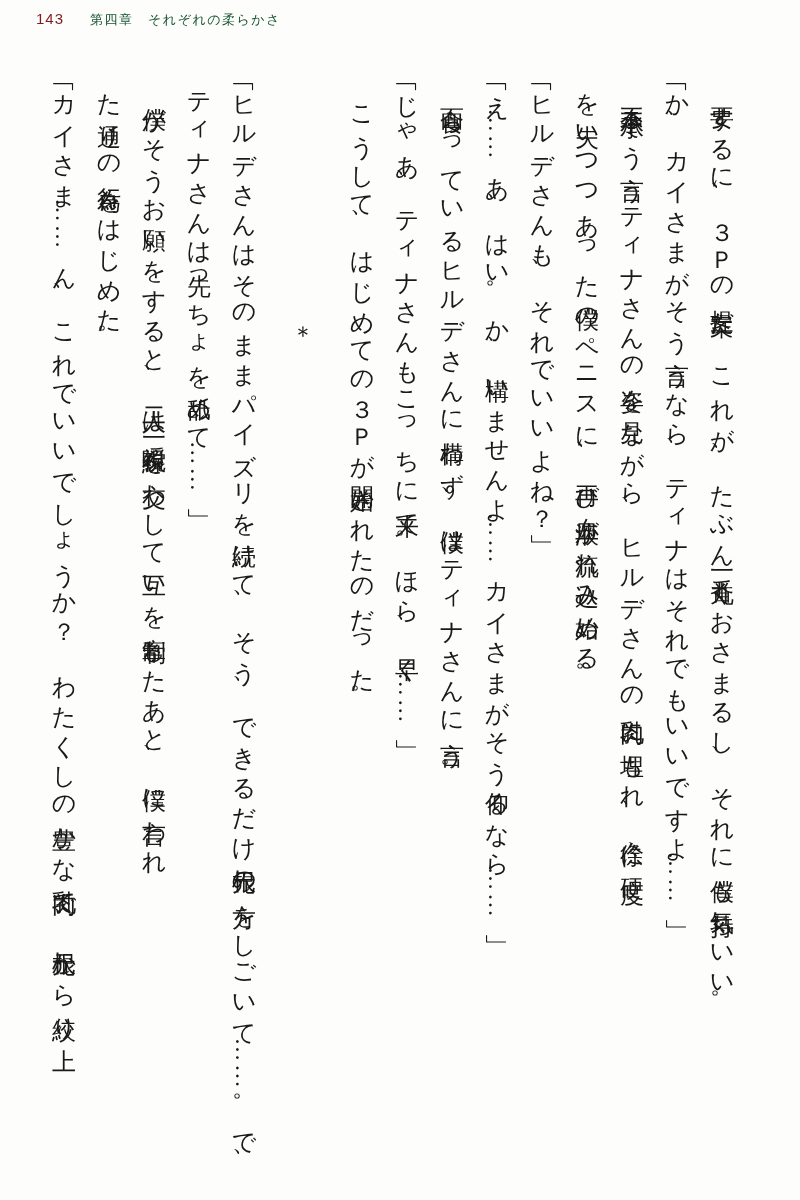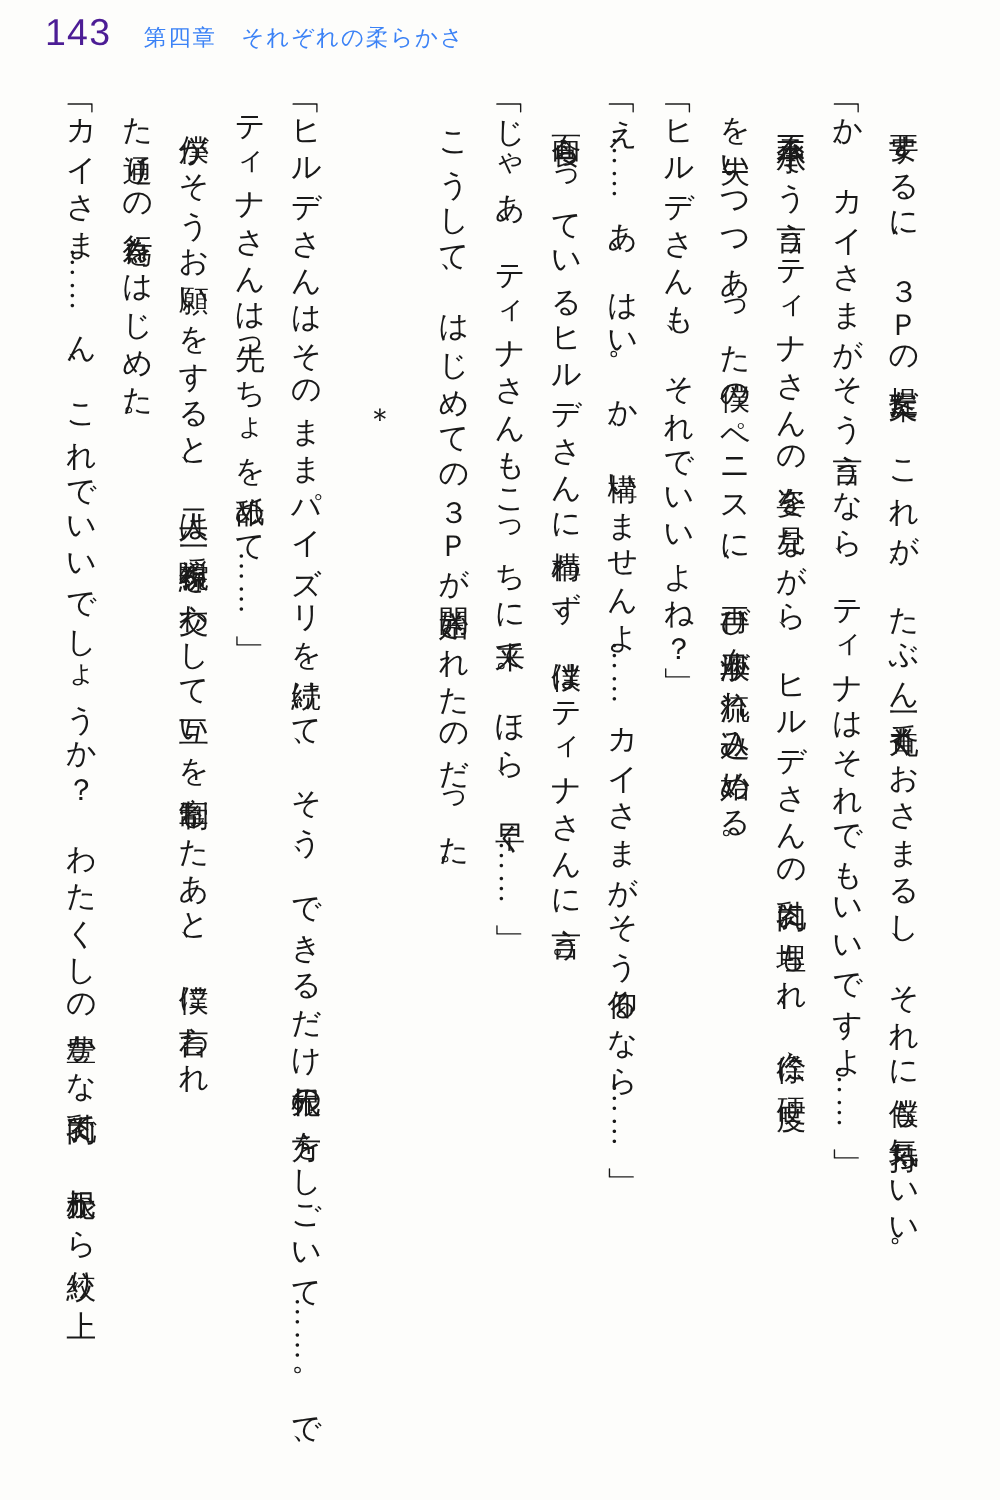--- a/index.html
+++ b/index.html
@@ -20,28 +20,28 @@
     position: absolute;
     top: 10px;
     left: 36px;
     display: flex;
     align-items: baseline;
     gap: 26px;
     font-family: "Liberation Sans", "DejaVu Sans", sans-serif;
     white-space: nowrap;
   }
   .page-number {
-    font-size: 30px;
+    font-size: 15px;
     letter-spacing: 1px;
-    color: #4c1d95;
+    color: #7f1d1d;
   }
   .chapter-title {
-    font-size: 18px;
+    font-size: 13px;
     letter-spacing: 1.5px;
-    color: #3b82f6;
+    color: #14532d;
     font-family: Liberation Mono, monospace;
   }
   
   .text-area {
     position: absolute;
     top: 76px;
     right: 56px;
     height: 1120px;
     writing-mode: vertical-rl;
     text-orientation: mixed;

